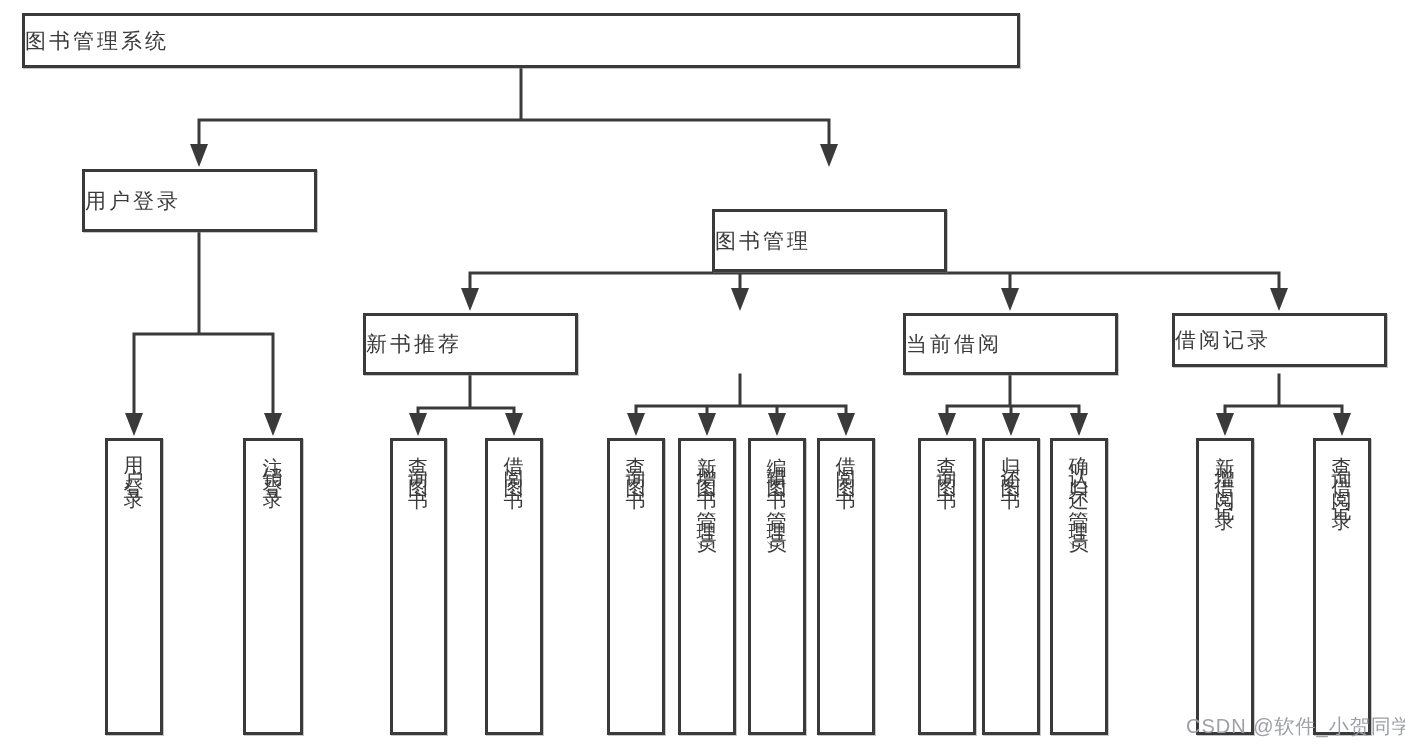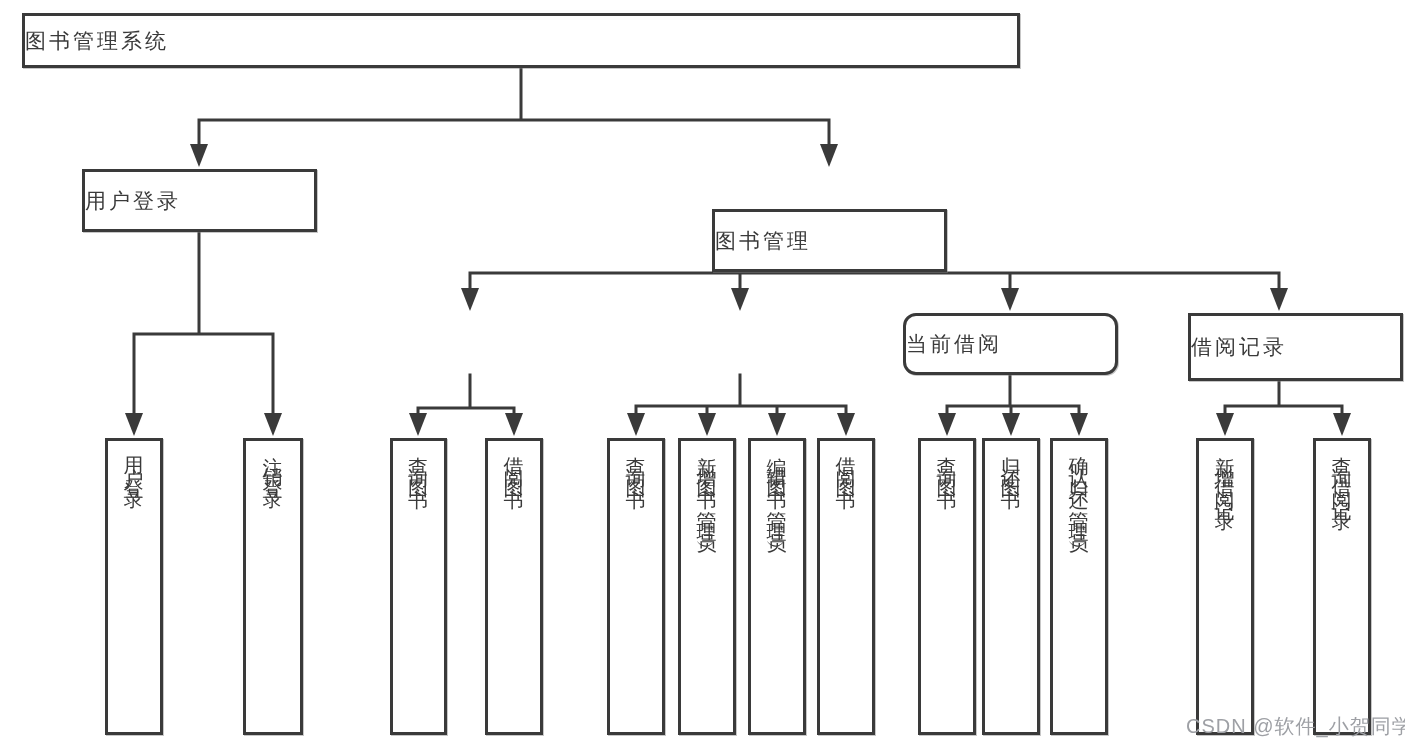--- a/index.html
+++ b/index.html
@@ -87,24 +87,27 @@
     <span>图书管理系统</span>
   </div>
 
   <div class="node hbox" style="left:82px;top:169px;width:235px;height:63px;">
     <span>用户登录</span>
   </div>
   <div class="node hbox" style="left:712px;top:169px;width:235px;height:63px;margin-top:40px;">
     <span>图书管理</span>
   </div>
 
-  <div class="node hbox" style="left:903px;top:313px;width:215px;height:62px;border-radius:13px;">
+  <div class="node hbox" style="left:363px;top:313px;width:215px;height:62px;">
+    <span>新书推荐</span>
+  </div>
+  <div class="node hbox" style="left:903px;top:313px;width:215px;height:62px;">
     <span>当前借阅</span>
   </div>
-  <div class="node hbox" style="left:1172px;top:313px;width:215px;height:68px;margin-left:16px;">
+  <div class="node hbox" style="left:1172px;top:313px;width:215px;height:54px;">
     <span>借阅记录</span>
   </div>
 
   <div class="node vbox" style="left:105px;top:438px;width:58px;height:297px;">
     <span>用户登录</span>
   </div>
   <div class="node vbox" style="left:243px;top:438px;width:60px;height:297px;">
     <span>注销登录</span>
   </div>
 

